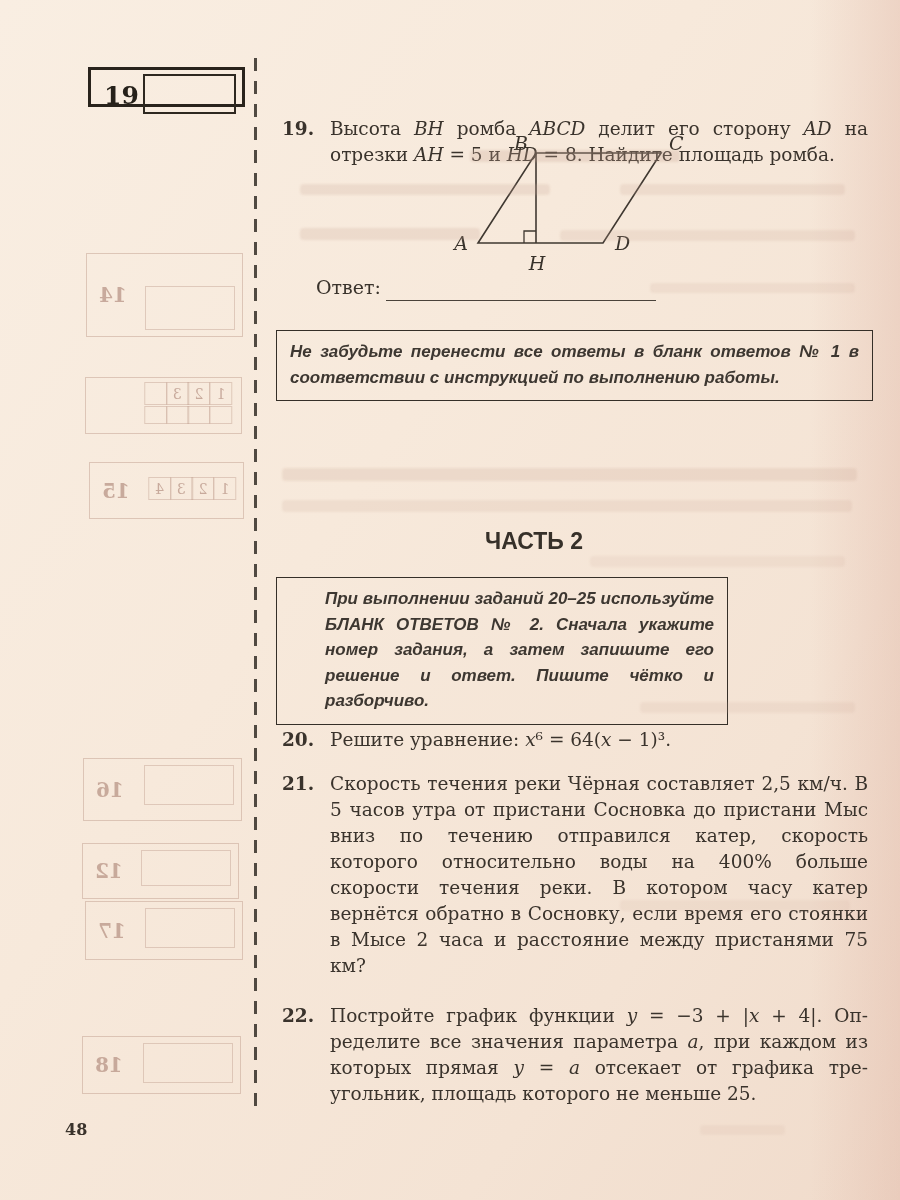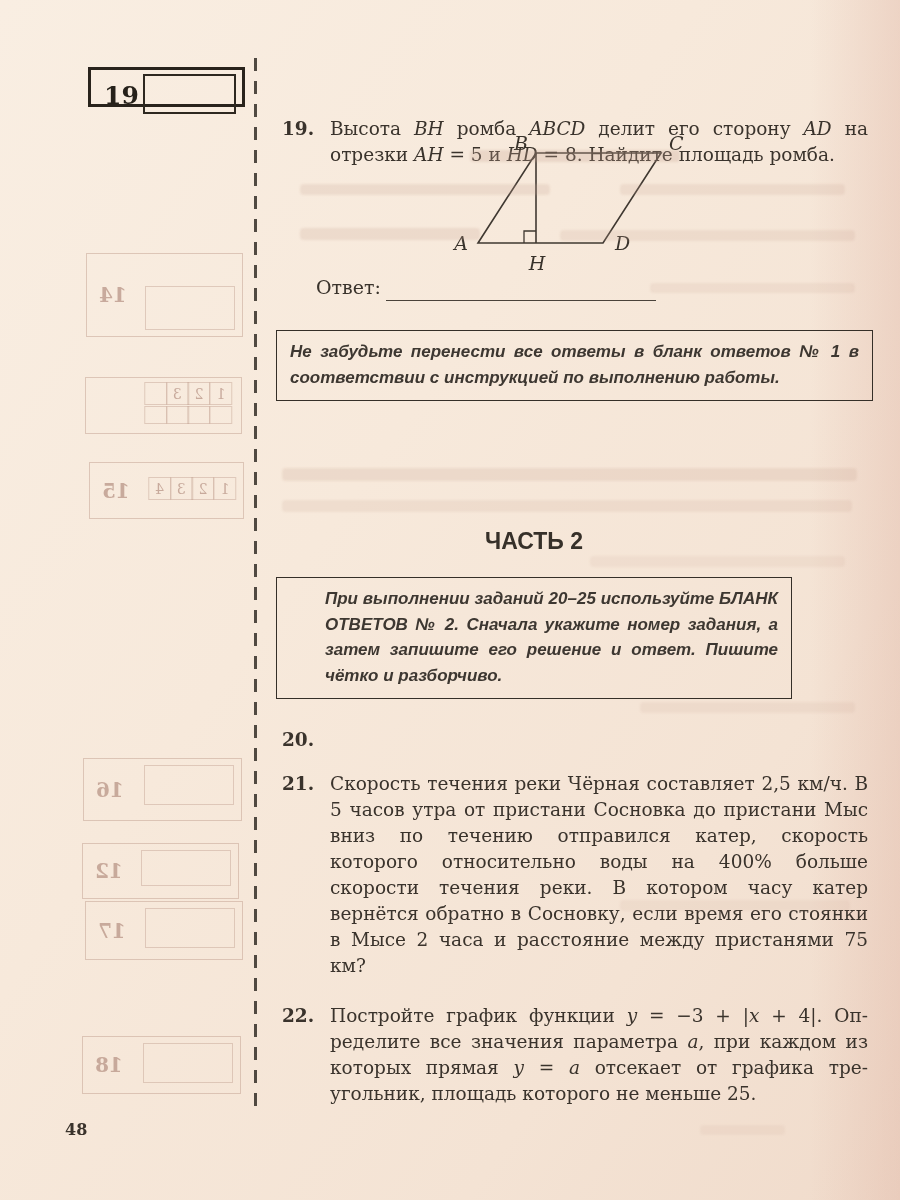--- a/index.html
+++ b/index.html
@@ -32,21 +32,21 @@
   .prob .pnum{position:absolute;left:-48px;top:0;font-weight:bold;}
   .prob i{font-family:"DejaVu Serif",serif;}
   .answer-label{left:316px;top:276px;font-size:19px;text-align:right;}
   .answer-line{left:386px;top:300px;width:270px;height:0;border-top:1.6px solid #4a423a;}
   .notice{left:276px;border:1.6px solid #352f28;box-sizing:border-box;
     padding:8px 13px 10px 13px;font-family:"Liberation Sans",sans-serif;
     font-weight:bold;font-style:italic;font-size:17px;line-height:25.5px;
     color:#3d3731;text-align:justify;background:transparent;}
   .notice p{margin:0;}
   .notice1{top:330px;width:597px;}
-  .notice2{top:577px;width:516px;padding-left:48px;}
+  .notice2{top:577px;width:452px;padding-left:48px;}
   .part2{left:276px;top:528px;width:516px;text-align:center;
     font-family:"Liberation Sans",sans-serif;font-weight:bold;font-size:23px;color:#363029;}
   .pagenum{left:65px;top:1120px;font-size:16px;color:#3a332c;font-weight:bold;}
   
   .figure{left:438px;top:136px;}
   .figure text{font-size:19px;font-style:italic;fill:#38322b;font-family:"DejaVu Serif",serif;}
   
   .smudge{background:rgba(201,165,148,0.28);filter:blur(1.2px);border-radius:4px;}
 </style>
 </head>
@@ -136,20 +136,21 @@
 </div>
 
 <div class="abs part2">ЧАСТЬ 2</div>
 
 <div class="abs notice notice2">
   <p>При выполнении заданий 20–25 используйте БЛАНК ОТВЕТОВ № 2. Сначала укажите номер за­дания, а затем запишите его решение и ответ. Пишите чётко и разборчиво.</p>
 </div>
 
 <div class="abs prob" style="top:727px;">
   <span class="pnum">20.</span>
+  <span>Решите уравнение: <i>x</i>⁶ = 64(<i>x</i> − 1)³.</span>
 </div>
 
 <div class="abs prob" style="top:771px;">
   <span class="pnum">21.</span>
   <span>Скорость течения реки Чёрная составляет 2,5 км/ч. В 5 часов утра от пристани Сосновка до пристани Мыс вниз по течению отправился ка­тер, скорость которого относительно воды на 400% больше скорости течения реки. В котором часу катер вернётся обратно в Сосновку, если время его стоянки в Мысе 2 часа и расстояние между пристанями 75 км?</span>
 </div>
 
 <div class="abs prob" style="top:1003px;">
   <span class="pnum">22.</span>
   <span>Постройте график функции <i>y</i> = −3 + |<i>x</i> + 4|. Оп­ределите все значения параметра <i>a</i>, при каждом из которых прямая <i>y</i> = <i>a</i> отсекает от графика тре­угольник, площадь которого не меньше 25.</span>

